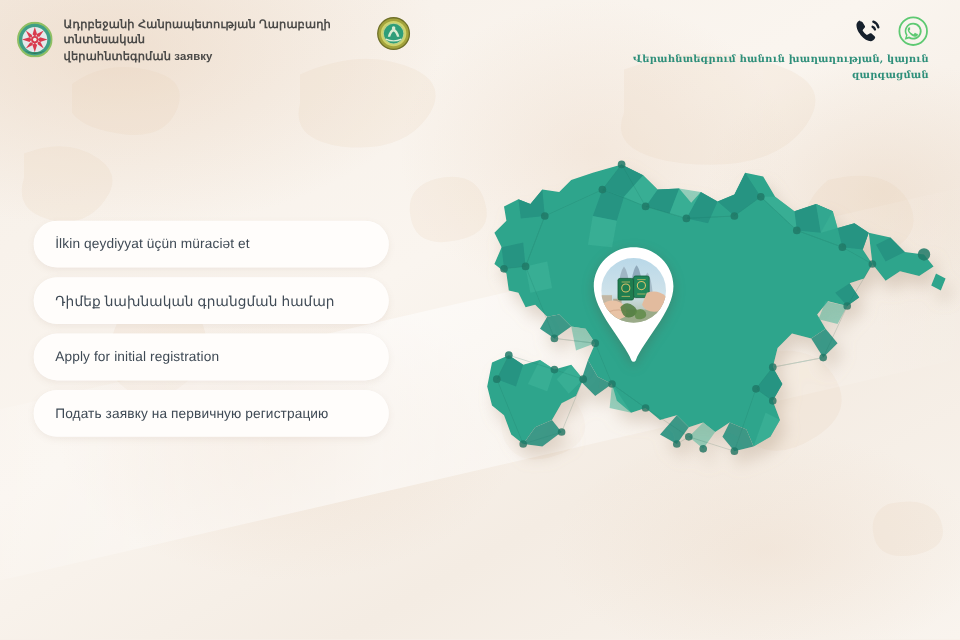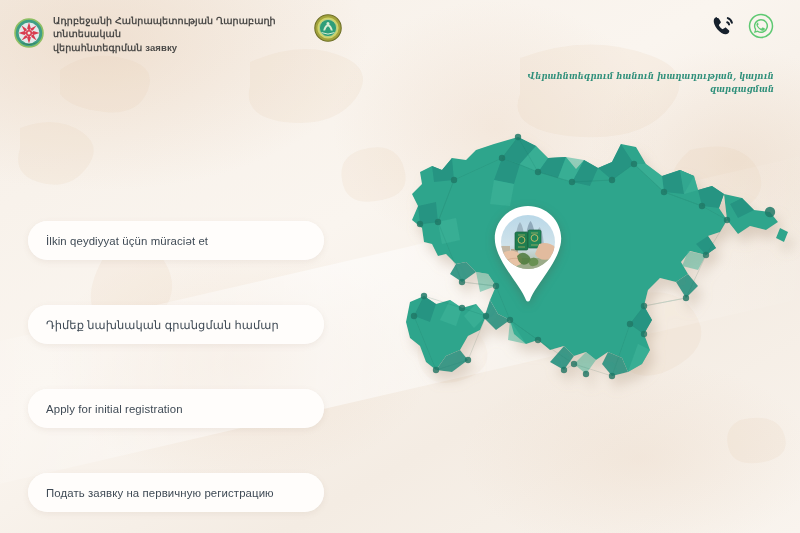--- a/index.html
+++ b/index.html
@@ -73,25 +73,24 @@
     position: absolute;
     right: 26px; top: 13px;
     display: flex;
     align-items: center;
     gap: 12px;
   }
   .icon-btn { display: block; line-height: 0; cursor: pointer; }
 
   .tagline {
     position: absolute;
-    right: 26px; top: 70px;
+    right: 26px; top: 43px;
     width: 300px;
     text-align: right;
     font-family: "DejaVu Serif", serif;
-    font-style: italic;
     font-weight: 700;
     font-size: 8.3px;
     line-height: 1.62;
     color: #2e8f7a;
     letter-spacing: .15px;
   }
 
   
   .menu {
     position: absolute;
@@ -113,21 +112,20 @@
     padding: 0 18px;
     font-family: "Liberation Sans", sans-serif;
     font-size: 11.4px;
     color: #3f4a55;
     letter-spacing: .1px;
     text-align: left;
     cursor: pointer;
     box-shadow: 0 2px 6px rgba(150,120,95,0.10), 0 0 0 0.5px rgba(255,255,255,0.6) inset;
     white-space: nowrap;
     overflow: hidden;
-    margin-top: 37px;
   }
 
   
   .map-wrap {
     position: absolute;
     left: 398px; top: 124px;
     width: 402px; height: 300px;
     z-index: 4;
   }
   .map-svg { display: block; width: 402px; height: 300px; }

